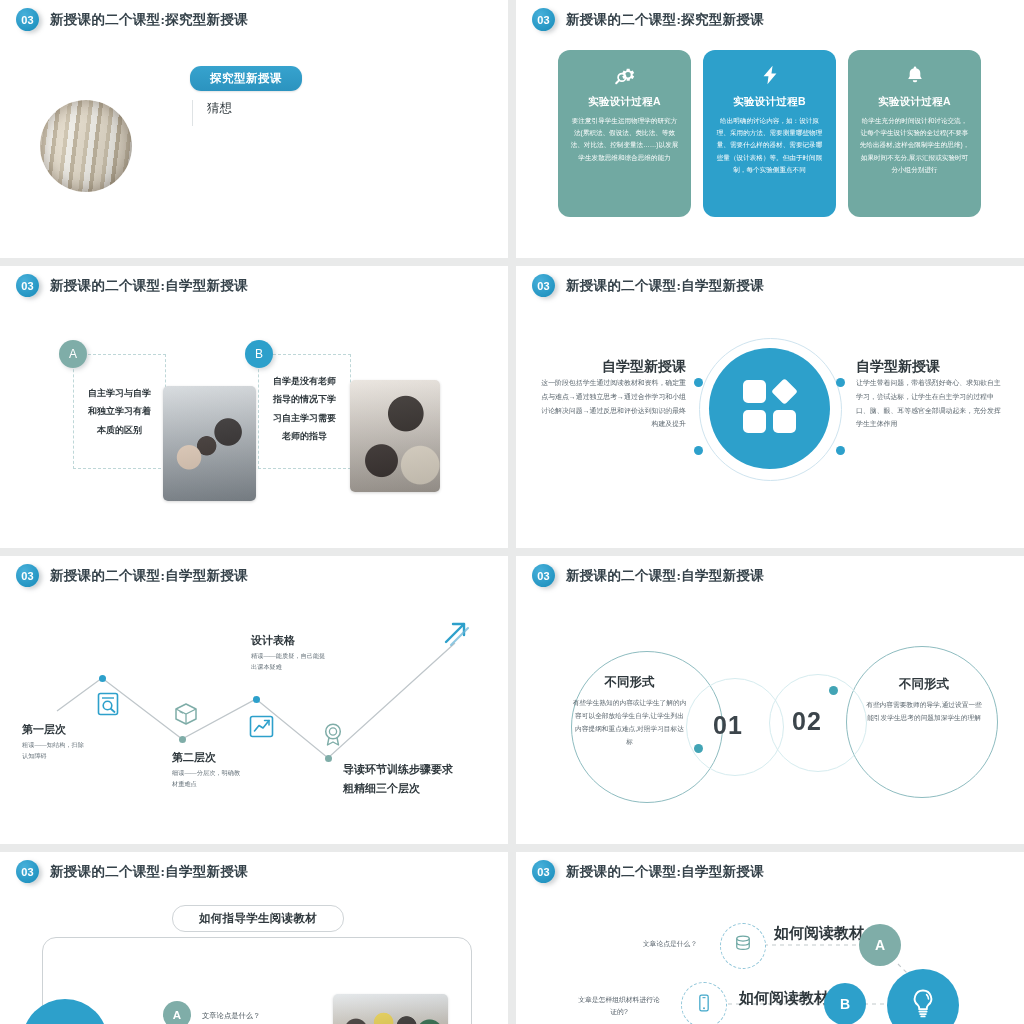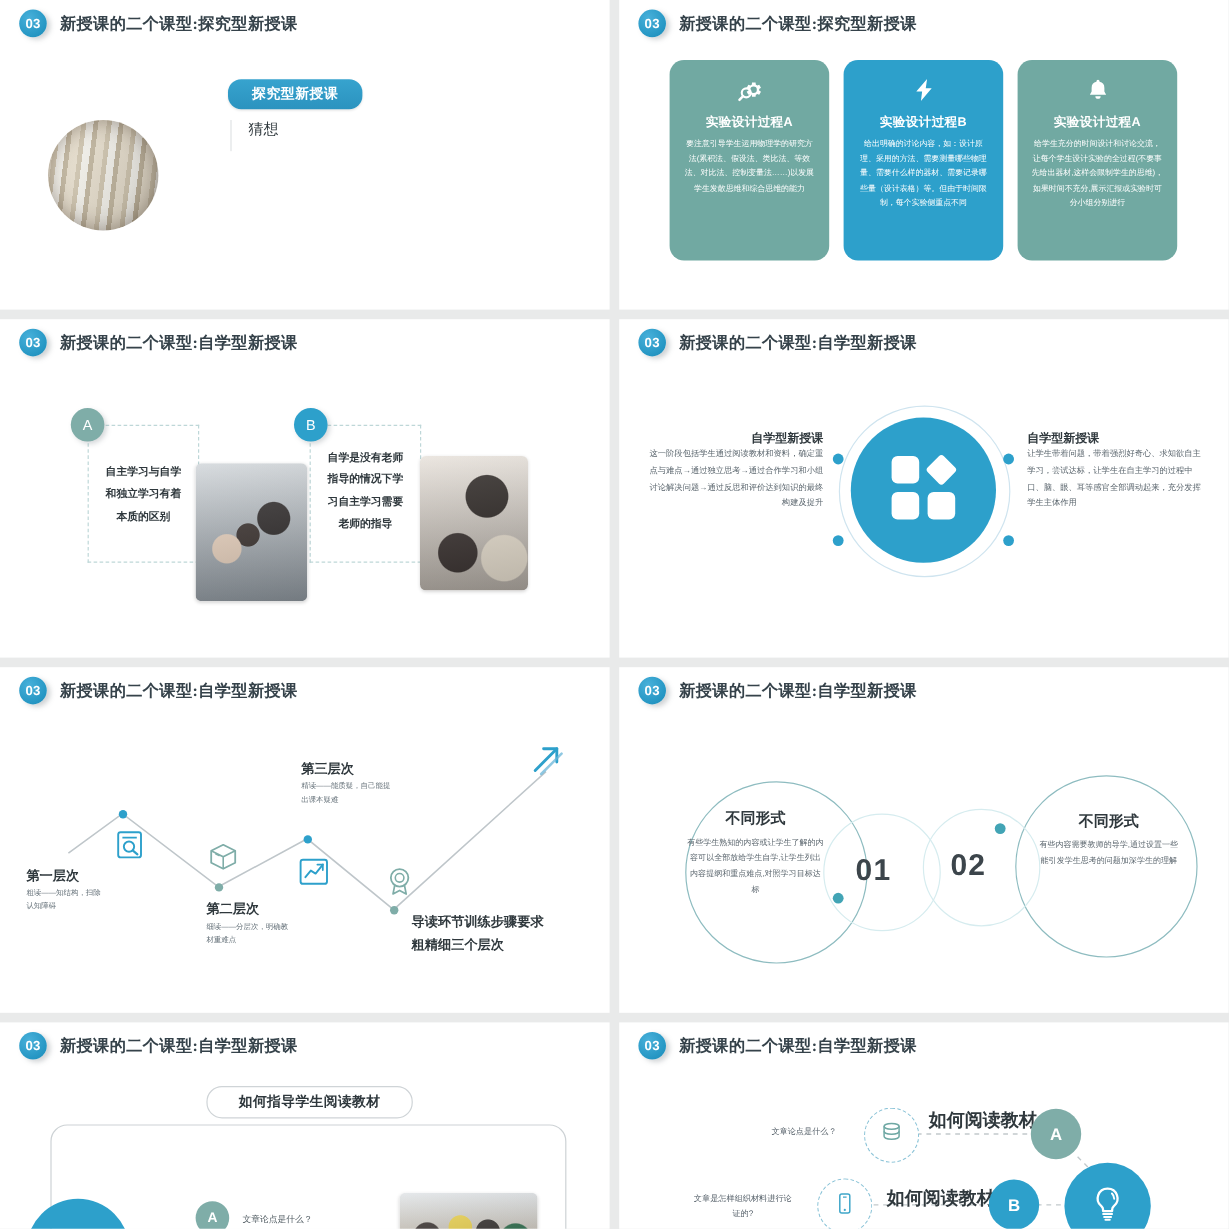--- a/index.html
+++ b/index.html
@@ -94,21 +94,21 @@
       radial-gradient(circle at 44% 46%,#f0d64e 13%,transparent 14%),
       radial-gradient(circle at 64% 52%,#34302e 12%,transparent 13%),
       radial-gradient(circle at 84% 62%,#2b6e4b 12%,transparent 13%),
       linear-gradient(#dfe3e6,#c3b49d);}
 
   
   .s4-ring{position:absolute;border-radius:50%;border:1px solid #cfe4ef;}
   .s4-disc{position:absolute;border-radius:50%;background:#2da0cb;}
   .s4-dot{position:absolute;width:9px;height:9px;border-radius:50%;background:#2da0cb;}
   .s4-col{position:absolute;width:148px;}
-  .s4-h{font-size:10px;font-weight:bold;color:#2f383d;margin-bottom:0;}
+  .s4-h{font-size:14px;font-weight:bold;color:#2f383d;margin-bottom:0;}
   .s4-p{font-size:6.9px;line-height:2;color:#5b666e;}
 
   
   .zz-node{position:absolute;width:7px;height:7px;border-radius:50%;}
   .zz-t{position:absolute;}
   .zz-h{font-size:11px;font-weight:bold;color:#2f383d;white-space:nowrap;}
   .zz-s{font-size:6.2px;line-height:1.75;color:#66727a;margin-top:3px;}
   .zz-icon{position:absolute;}
   .zz-icon svg{display:block;}
   .zz-final{position:absolute;font-size:11px;font-weight:bold;color:#2f383d;line-height:1.75;white-space:nowrap;}
@@ -324,21 +324,21 @@
       <div class="zz-h">第一层次</div>
       <div class="zz-s" style="white-space:pre-line">粗读——知结构，扫除
 认知障碍</div>
     </div>
     <div class="zz-t" style="left:172px;top:194px;">
       <div class="zz-h">第二层次</div>
       <div class="zz-s" style="white-space:pre-line">细读——分层次，明确教
 材重难点</div>
     </div>
     <div class="zz-t" style="left:251px;top:77px;">
-      <div class="zz-h">第三层次</div>
+      <div class="zz-h">设计表格</div>
       <div class="zz-s" style="white-space:pre-line">精读——能质疑，自己能提
 出课本疑难</div>
     </div>
     <div class="zz-final" style="left:343px;top:204px;white-space:pre-line;">导读环节训练步骤要求
 粗精细三个层次</div>
   </div>
 
   <div class="slide">
     <div class="slide-head">
       <div class="badge">03</div>

